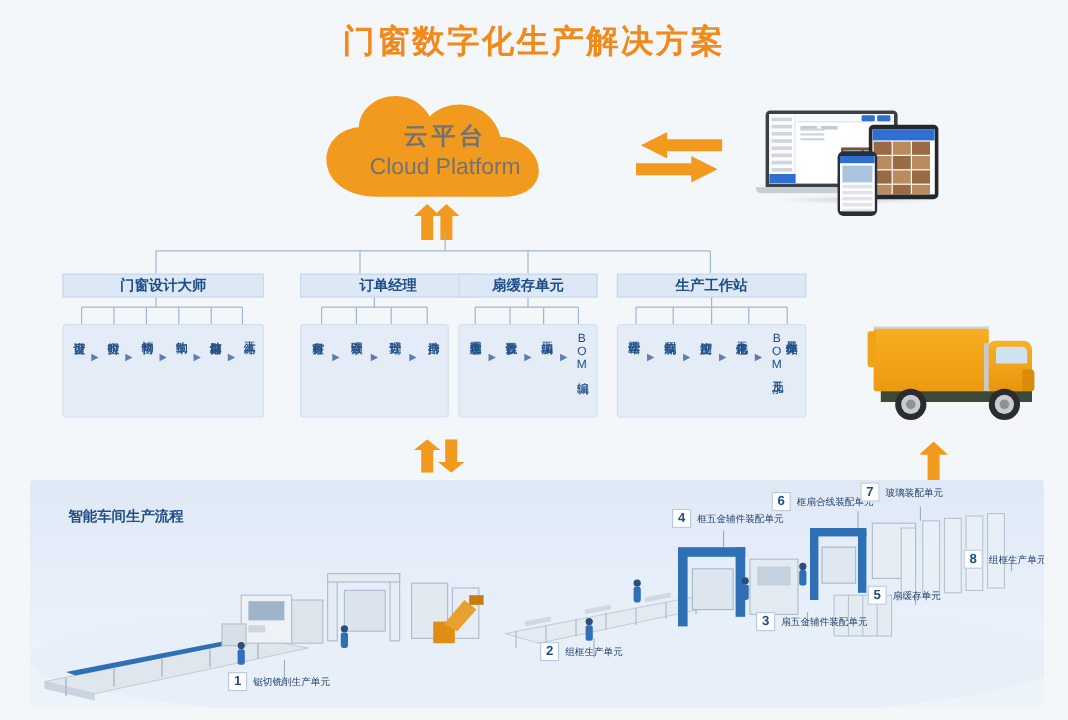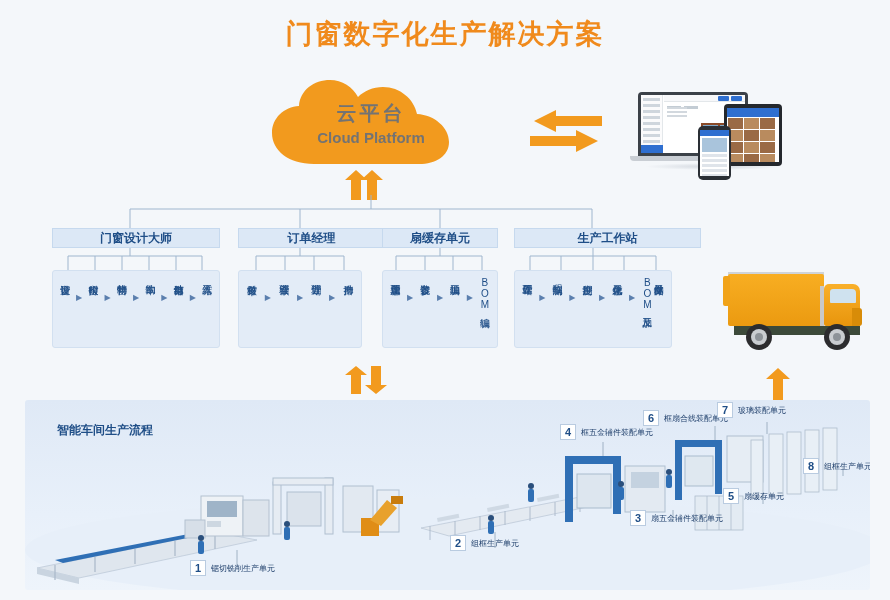--- a/index.html
+++ b/index.html
@@ -20,21 +20,21 @@
   }
 
   
   .cloud-wrap { position: absolute; left: 266px; top: 78px; width: 210px; height: 92px; }
   .cloud-svg { position: absolute; left: 0; top: 0; }
   .cloud-text {
     position: absolute; left: 0; top: 22px; width: 210px; text-align: center;
     color: #737373; pointer-events: none;
   }
   .cloud-cn { font-size: 20px; font-weight: bold; letter-spacing: 3px; }
-  .cloud-en { font-size: 15px; font-weight: bold; margin-top: 2px; }
+  .cloud-en { font-size: 19px; font-weight: normal; margin-top: 2px; }
 
   
   .arr-updown { position: absolute; left: 345px; top: 170px; }
   .arr-updown2 { position: absolute; left: 345px; top: 366px; }
   .arr-lr { position: absolute; left: 530px; top: 108px; }
   .arr-truck { position: absolute; left: 765px; top: 368px; }
 
   
   .devices { position: absolute; left: 630px; top: 90px; width: 175px; height: 80px; }
   .laptop-body {
@@ -280,21 +280,21 @@
         <div class="leaf">物料营销</div>
         <div class="leaf-arrow">▶</div>
         <div class="leaf">购物车</div>
         <div class="leaf-arrow">▶</div>
         <div class="leaf">订单自动结算</div>
         <div class="leaf-arrow">▶</div>
         <div class="leaf">人工结算</div>
       </div>
     </div>
 
-    <div class="group" style="left:186px; width:147px;">
+    <div class="group" style="left:198px; width:147px;">
       <div class="group-head">订单经理</div>
       <svg width="124" height="22" style="position:absolute;top:20px;left:0;">
         <g stroke="#9fb6ce" stroke-width="1" fill="none">
           <path d="M62 0 L62 8"></path>
             <path d="M18 8 L106 8"></path>
           <path d="M18 8 L18 22"></path>
             <path d="M47 8 L47 22"></path>
             <path d="M76 8 L76 22"></path>
             <path d="M106 8 L106 22"></path>
         </g>
@@ -326,21 +326,21 @@
         <div class="leaf">加工信息管理</div>
         <div class="leaf-arrow">▶</div>
         <div class="leaf">参数设置</div>
         <div class="leaf-arrow">▶</div>
         <div class="leaf">加工编辑</div>
         <div class="leaf-arrow">▶</div>
         <div class="leaf">BOM编辑</div>
       </div>
     </div>
 
-    <div class="group" style="left:462px; width:187px;">
+    <div class="group" style="left:462px; width:158px;">
       <div class="group-head">生产工作站</div>
       <svg width="158" height="22" style="position:absolute;top:20px;left:0;">
         <g stroke="#9fb6ce" stroke-width="1" fill="none">
           <path d="M79 0 L79 8"></path>
             <path d="M16 8 L142 8"></path>
           <path d="M16 8 L16 22"></path>
             <path d="M47 8 L47 22"></path>
             <path d="M79 8 L79 22"></path>
           <path d="M110 8 L110 22"></path>
             <path d="M142 8 L142 22"></path>

